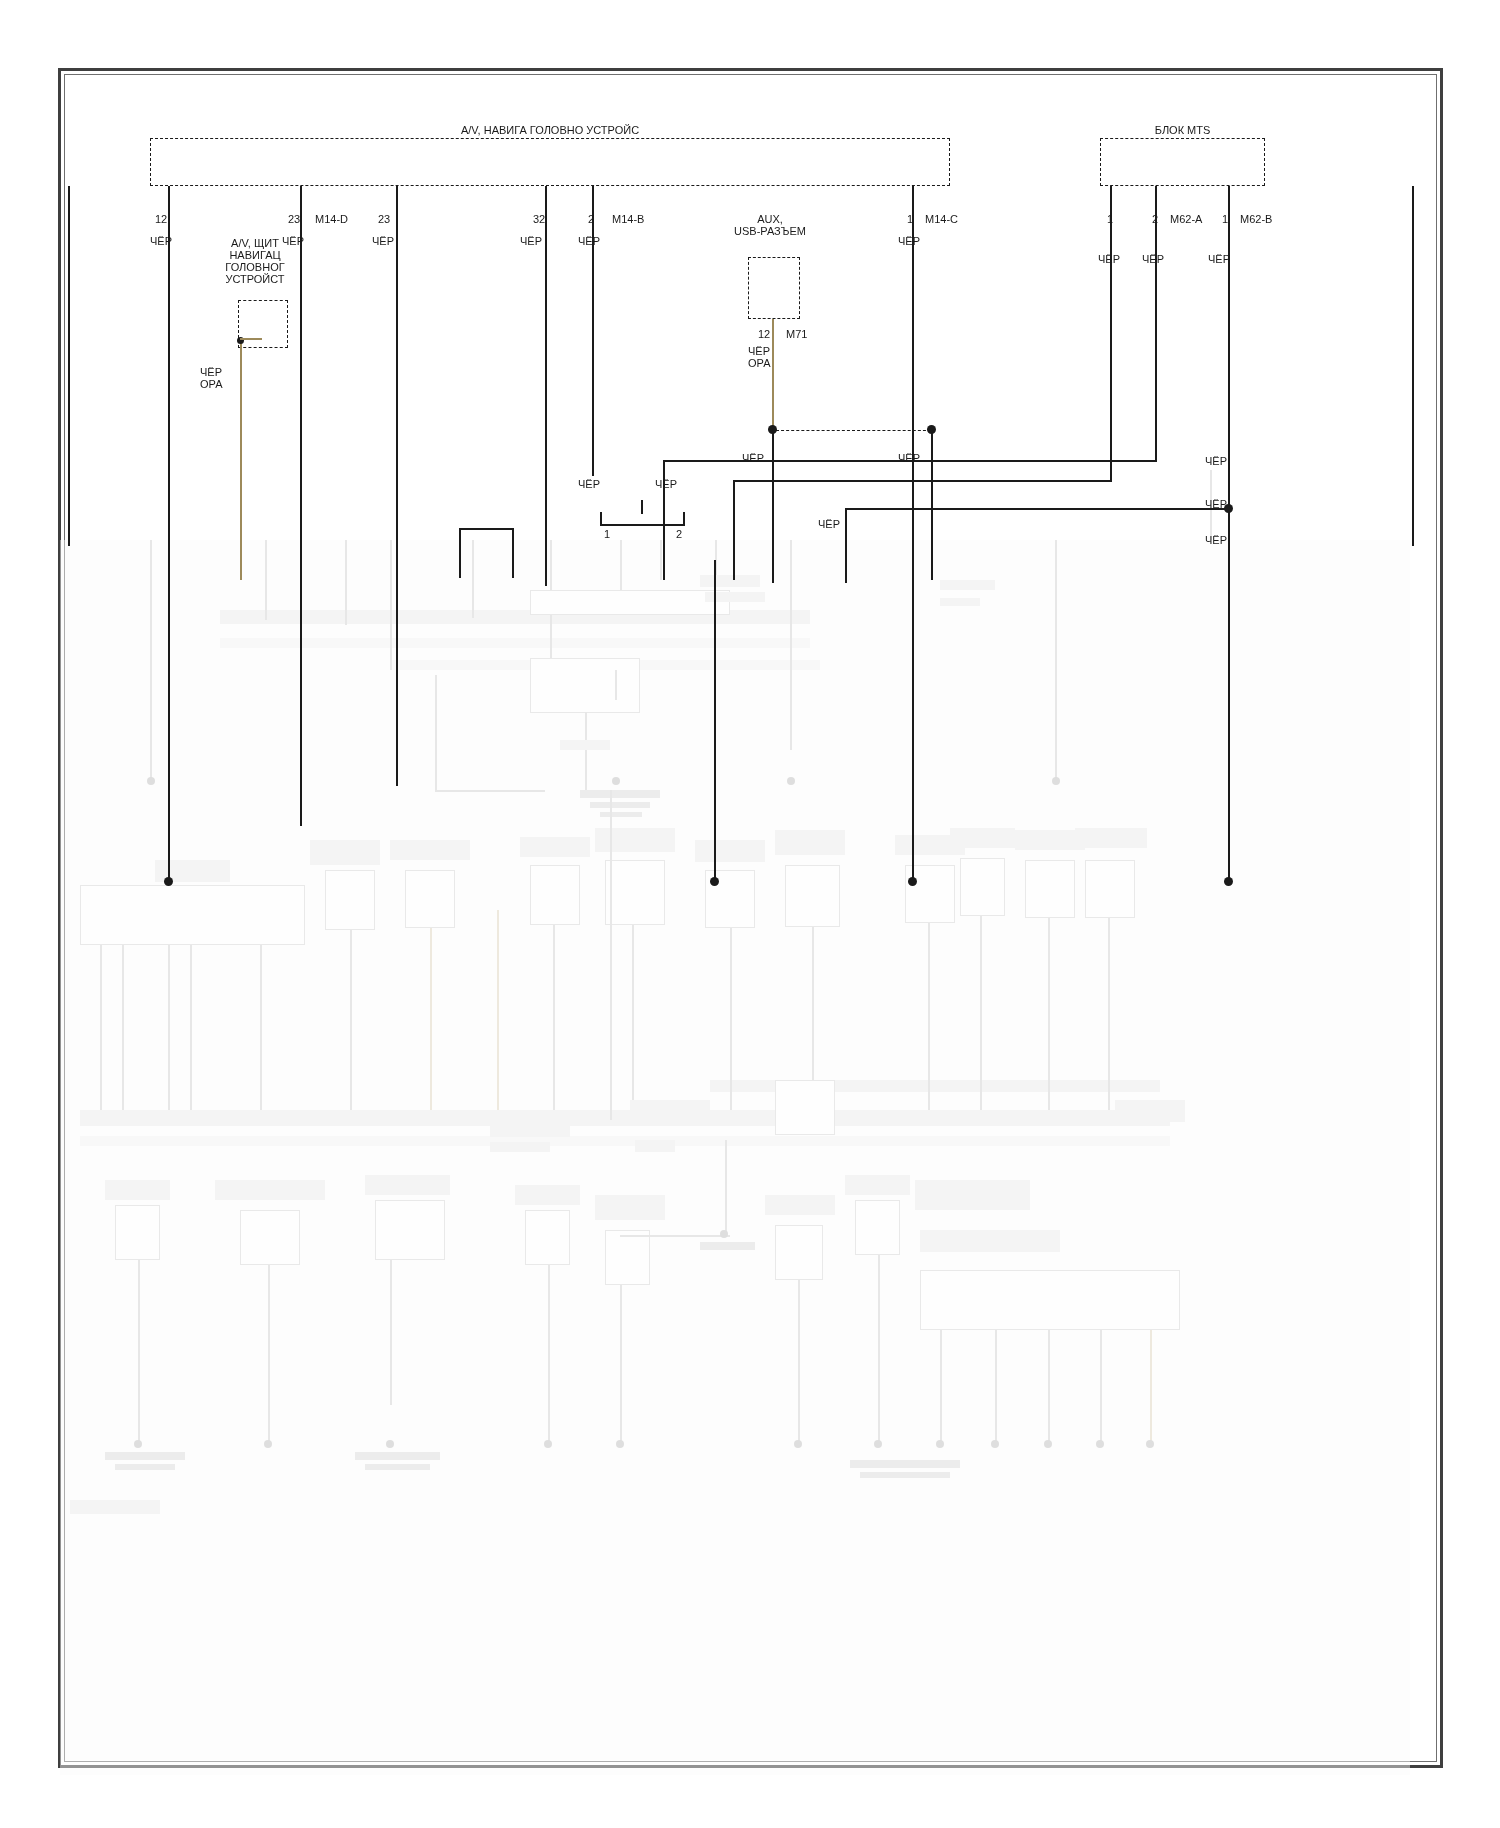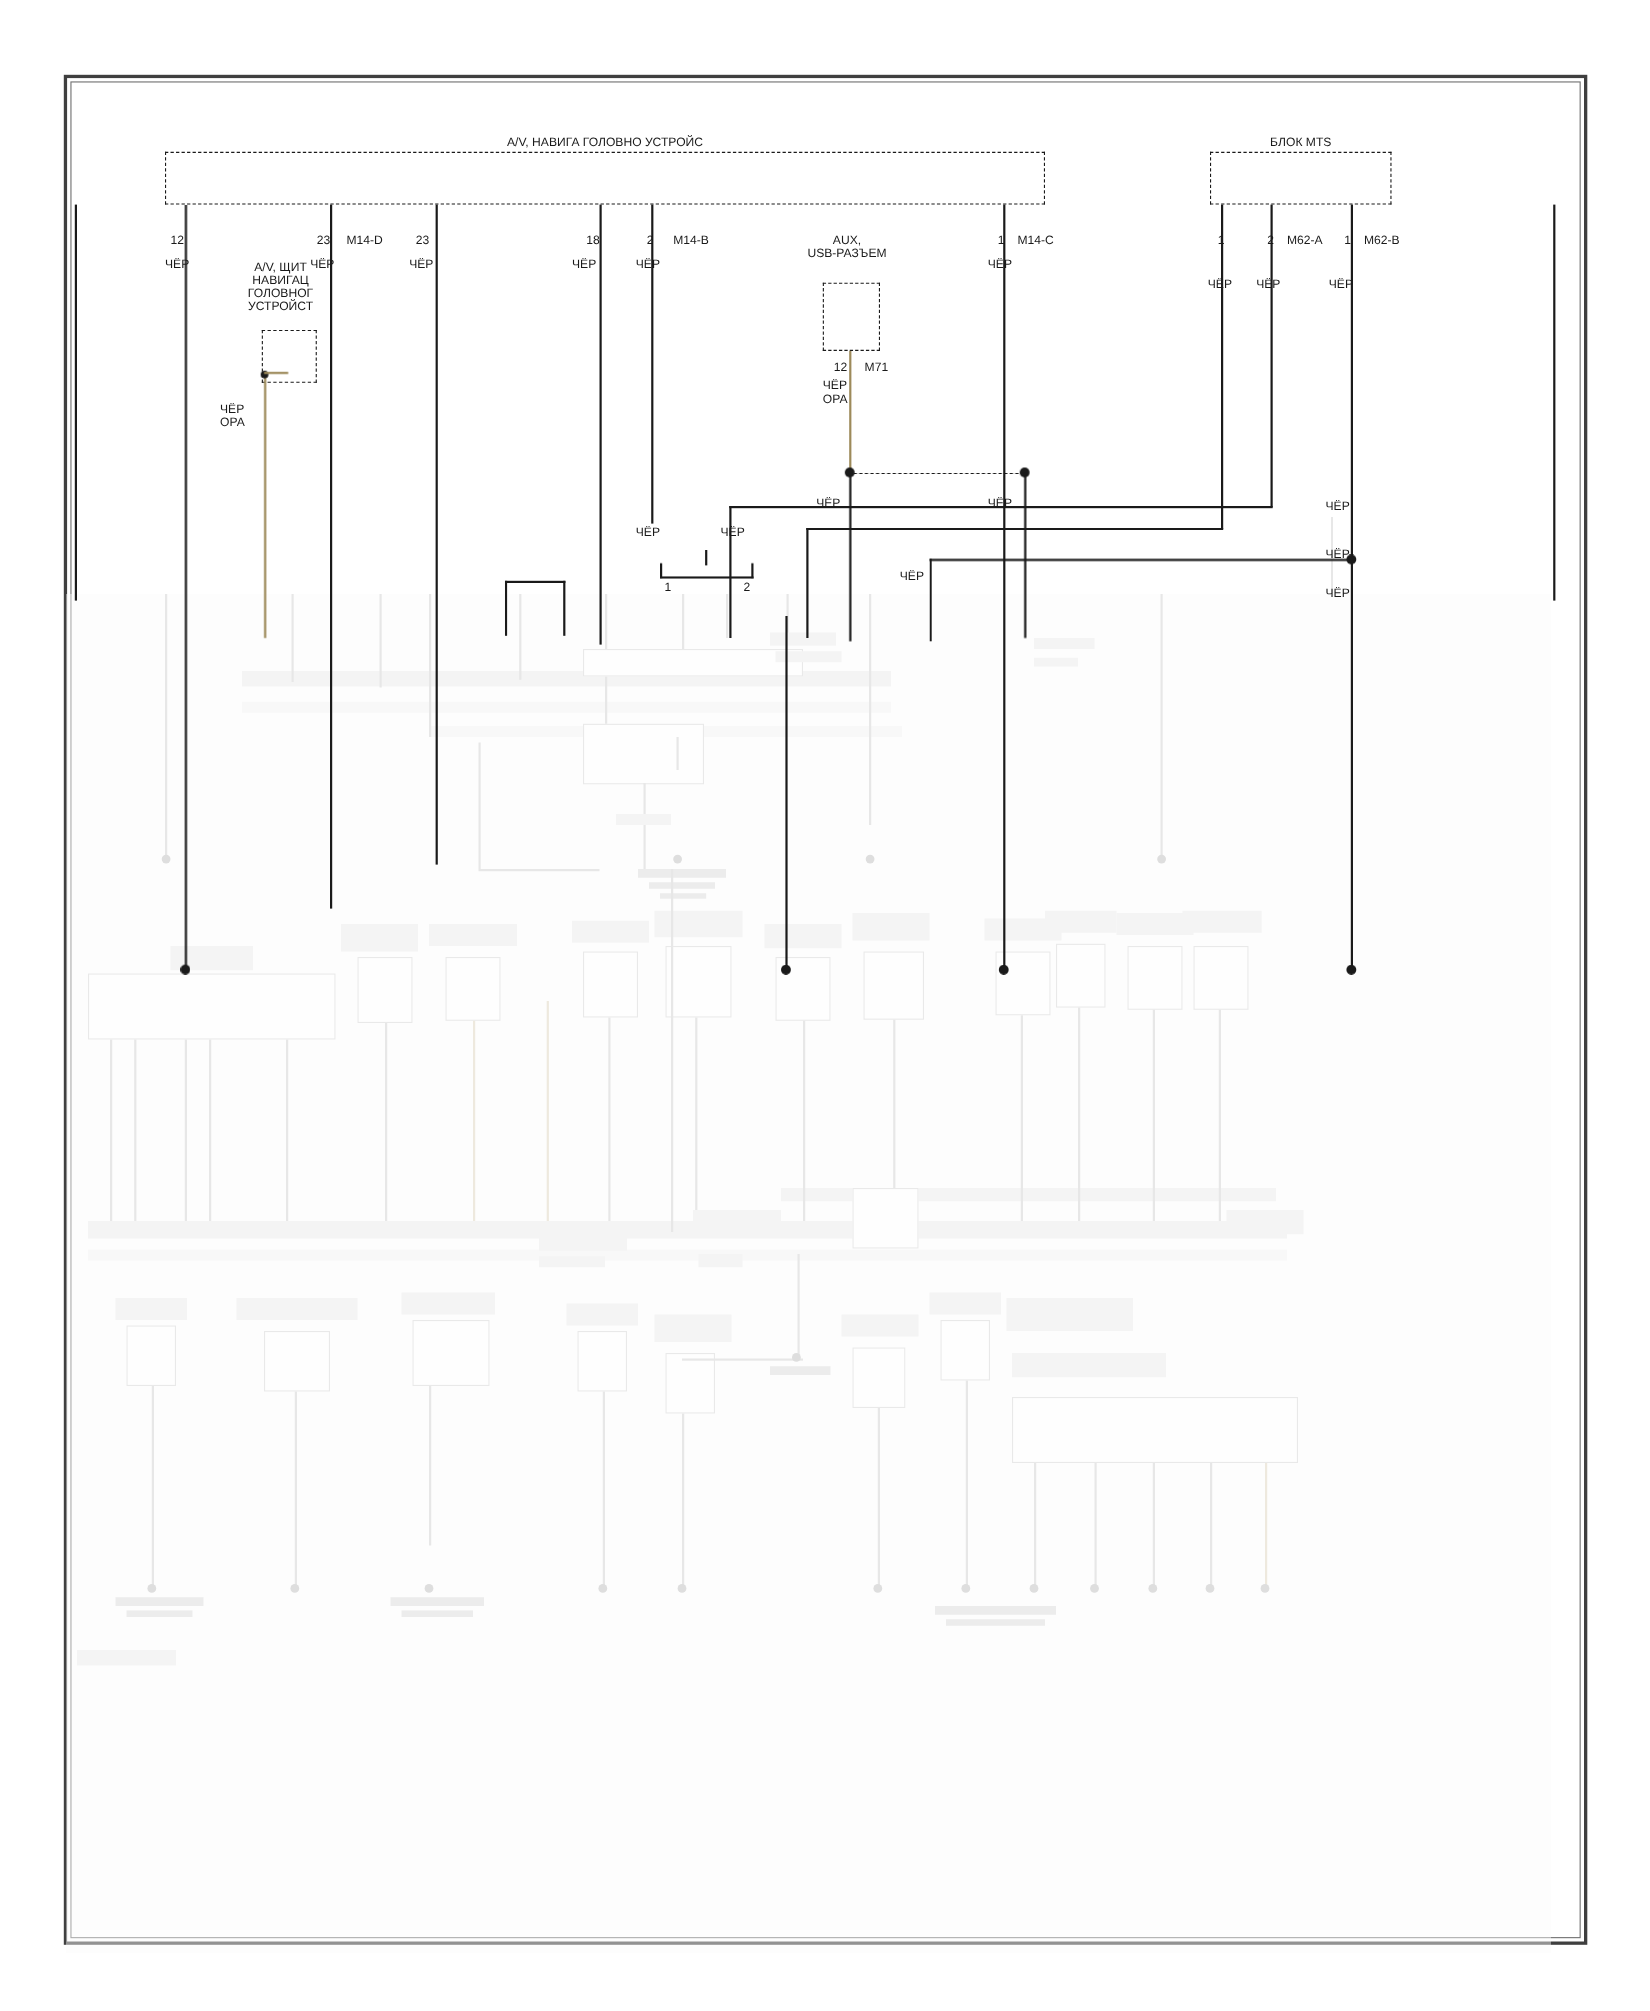--- a/index.html
+++ b/index.html
@@ -282,21 +282,21 @@
   <div class="dashbox" style="left:150px;top:138px;width:800px;height:48px;"></div>
   <div class="txt c" style="left:390px;top:124px;width:320px;">A/V, НАВИГА ГОЛОВНО УСТРОЙС</div>
 
   <div class="dashbox" style="left:1100px;top:138px;width:165px;height:48px;"></div>
   <div class="txt c" style="left:1100px;top:124px;width:165px;">БЛОК MTS</div>
 
   <div class="txt" style="left:155px;top:213px;">12</div>
   <div class="txt" style="left:288px;top:213px;">23</div>
   <div class="txt" style="left:315px;top:213px;">M14-D</div>
   <div class="txt" style="left:378px;top:213px;">23</div>
-  <div class="txt" style="left:533px;top:213px;">18</div>
+  <div class="txt" style="left:533px;top:213px;">32</div>
   <div class="txt" style="left:588px;top:213px;">2</div>
   <div class="txt" style="left:612px;top:213px;">M14-B</div>
   <div class="txt" style="left:907px;top:213px;">1</div>
   <div class="txt" style="left:925px;top:213px;">M14-C</div>
 
   <div class="txt" style="left:1107px;top:213px;">1</div>
   <div class="txt" style="left:1152px;top:213px;">2</div>
   <div class="txt" style="left:1170px;top:213px;">M62-A</div>
   <div class="txt" style="left:1222px;top:213px;">1</div>
   <div class="txt" style="left:1240px;top:213px;">M62-B</div>

